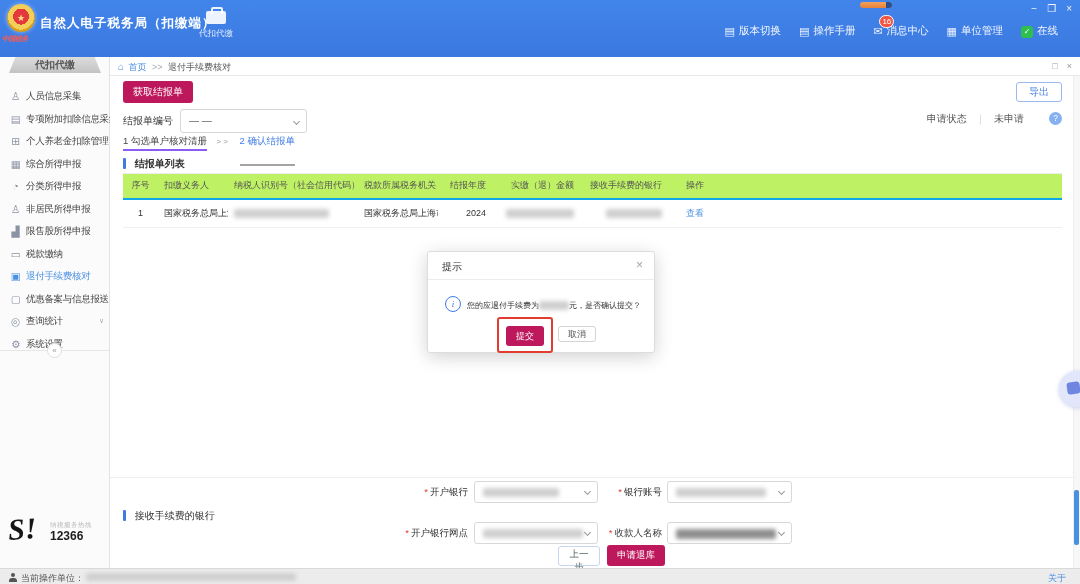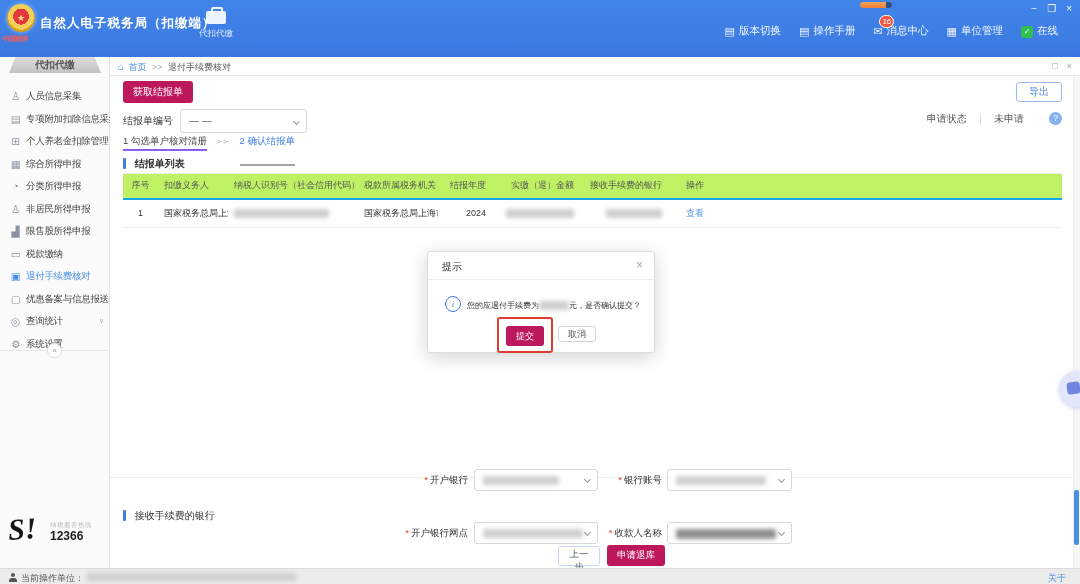--- a/index.html
+++ b/index.html
@@ -110,21 +110,21 @@
   .tr-r { text-align:right !important; }
   .link { color:#4a90e2; cursor:pointer; }
 
   .blur { display:inline-block; background:#cfcfcf; filter:blur(2px); border-radius:2px; vertical-align:middle; }
   .blur.dark { background:#8f8f8f; }
 
   .fdiv { position:absolute; left:0; top:420px; width:970px; border-top:1px solid #eee; }
   .flabel { position:absolute; font-size:9.5px; color:#333; line-height:22px; text-align:right; white-space:nowrap; }
   .req { color:#e23b30; margin-right:2px; }
   .fsel { height:22px; }
-  .row1 { top:412px; } .row2 { top:465px; }
+  .row1 { top:424px; } .row2 { top:465px; }
   .lab-l { left:220px; width:138px; } .lab-r { left:420px; width:132px; }
   .sel-l { left:364px; width:124px; } .sel-r { left:557px; width:125px; }
   .fsel .blur { position:absolute; left:8px; top:6px; }
 
   .prev-btn { position:absolute; left:448px; top:489px; width:42px; height:20px; background:#fff;
               border:1px solid #c9d6f0; color:#566; border-radius:3px; font-size:9.5px; cursor:pointer; }
   .apply-btn { position:absolute; left:497px; top:488px; height:21px; padding:0 10px; font-size:9.5px; }
 
   .track { position:absolute; right:0; top:19px; width:7px; height:492px; background:#f7f7f7; border-left:1px solid #eee; }
   .thumb { position:absolute; right:1px; top:433px; width:5px; height:55px; background:#4a90e2; border-radius:2px; }

